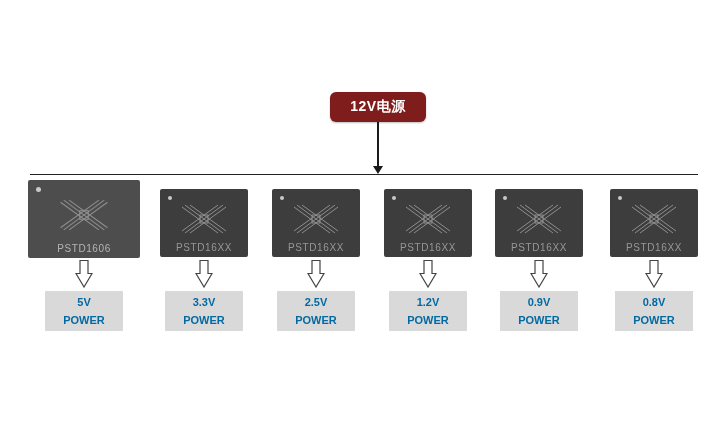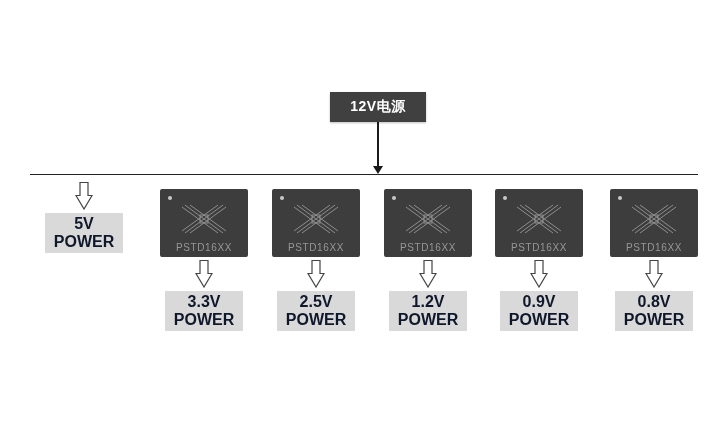--- a/index.html
+++ b/index.html
@@ -10,22 +10,22 @@
     background: #ffffff;
     font-family: "Liberation Sans", sans-serif;
     overflow: hidden;
   }
 
   
   .source-box {
     position: absolute;
     left: 330px; top: 92px;
     width: 96px; height: 30px;
-    background: #404040;
-    border-radius: 0;
+    background: #7f1d1d;
+    border-radius: 6px;
     display: flex; align-items: center; justify-content: center;
     box-shadow: 0 1px 2px rgba(0,0,0,0.25);
   }
   .source-box span {
     color: #ffffff;
     font-size: 14px;
     font-weight: bold;
     letter-spacing: 0.5px;
   }
 
@@ -103,40 +103,55 @@
   .vbox {
     margin-top: 3px;
     width: 78px; height: 40px;
     background: #d9d9d9;
     display: flex;
     flex-direction: column;
     align-items: center;
     justify-content: center;
   }
   .vbox div {
-    color: #0f172a;
+    color: #0369a1;
     font-weight: bold;
-    font-size: 16px;
+    font-size: 11px;
     line-height: 18px;
     text-align: center;
   }
 </style>
 </head>
 <body>
 
 <div class="canvas">
 
   <div class="source-box">
     <span>12V电源</span>
   </div>
   <div class="v-line"></div>
   <div class="arrowhead"></div>
   <div class="h-line"></div>
 
   <div class="col featured" style="left:28px">
+    <div class="chip">
+      <span class="dot"></span>
+      <svg class="pkg" width="48" height="32" viewBox="0 0 44 30">
+        <g stroke="#8e8e8e" stroke-width="1" fill="none">
+          <line x1="3" y1="1" x2="41" y2="29"></line>
+            <line x1="8" y1="1" x2="44" y2="27"></line>
+            <line x1="0" y1="3" x2="36" y2="29"></line>
+          <line x1="41" y1="1" x2="3" y2="29"></line>
+            <line x1="36" y1="1" x2="0" y2="27"></line>
+            <line x1="44" y1="3" x2="8" y2="29"></line>
+          <rect x="18" y="11" width="8" height="8"></rect>
+        </g>
+      </svg>
+      <span class="part">PSTD1606</span>
+    </div>
     <svg class="down-arrow" width="18" height="28" viewBox="0 0 18 28">
       <polygon points="5,0.5 13,0.5 13,13.5 17,13.5 9,27 1,13.5 5,13.5" fill="#ffffff" stroke="#444444" stroke-width="1.2"></polygon>
     </svg>
     <div class="vbox">
       <div>5V</div>
       <div>POWER</div>
     </div>
   </div>
 
   <div class="col" style="left:160px">

